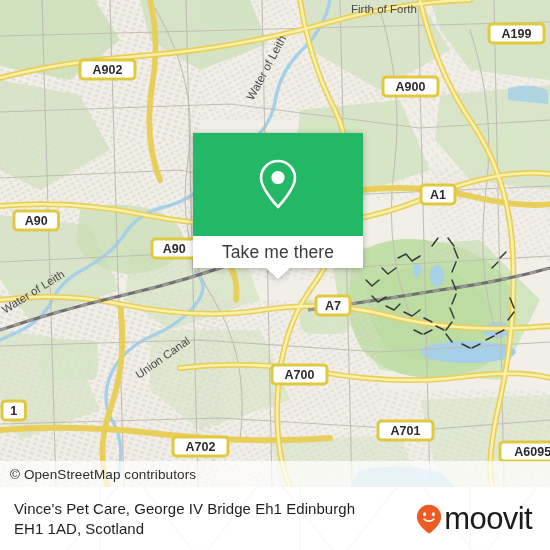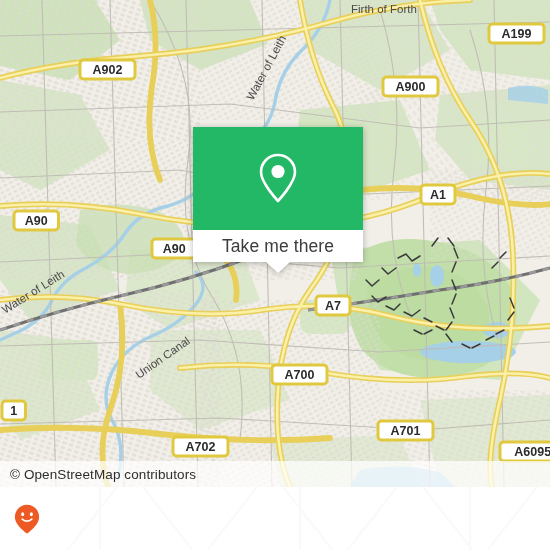--- a/index.html
+++ b/index.html
@@ -23,21 +23,21 @@
     background:rgba(255,255,255,.72);
     display:flex;align-items:center;
   }
   #attrib .txt{
     font-size:13.5px;color:#2e2e2e;padding-left:10px;letter-spacing:.1px;
     white-space:nowrap;
   }
 
   
   #card{
-    position:absolute;left:193px;top:127px;width:170px;
+    position:absolute;left:193px;top:133px;width:170px;
     filter:drop-shadow(0 1px 3px rgba(0,0,0,.28));
   }
   #card .green{
     height:103px;background:#22b866;
     display:flex;align-items:center;justify-content:center;
   }
   #card .pin{width:46px;height:55px;display:block;}
   #card .foot{
     height:32px;background:#ffffff;
     display:flex;align-items:center;justify-content:center;
@@ -312,25 +312,30 @@
         <path d="M60,560 L130,470 L200,560"></path>
           <path d="M200,560 L270,470 L340,560"></path>
         <path d="M340,560 L410,470 L480,560"></path>
           <path d="M480,560 L550,470"></path>
         <path d="M100,470 L100,560"></path>
           <path d="M300,470 L300,560"></path>
           <path d="M470,470 L470,560"></path>
       </g>
     </svg>
     <div class="inner">
+      <div class="addr">
+        <div>Vince's Pet Care, George IV Bridge Eh1 Edinburgh</div>
+        <div>EH1 1AD, Scotland</div>
+      </div>
       <div id="brand">
         <svg class="bpin" viewBox="0 0 26 30">
           <path d="M13,0.8 C6.3,0.8 0.9,6.2 0.9,12.9 C0.9,21.6 13,29.4 13,29.4
                    C13,29.4 25.1,21.6 25.1,12.9 C25.1,6.2 19.7,0.8 13,0.8 Z" fill="#ee5a24"></path>
           <ellipse cx="8.6" cy="10.3" rx="1.5" ry="2" fill="#ffffff"></ellipse>
           <ellipse cx="17.4" cy="10.3" rx="1.5" ry="2" fill="#ffffff"></ellipse>
           <path d="M8.2,15.1 Q13,19.3 17.8,15.1" fill="none" stroke="#ffffff" stroke-width="1.7" stroke-linecap="round"></path>
         </svg>
+        <span class="bword">moovit</span>
       </div>
     </div>
   </div>
 
 </div>
 
 </body></html>

